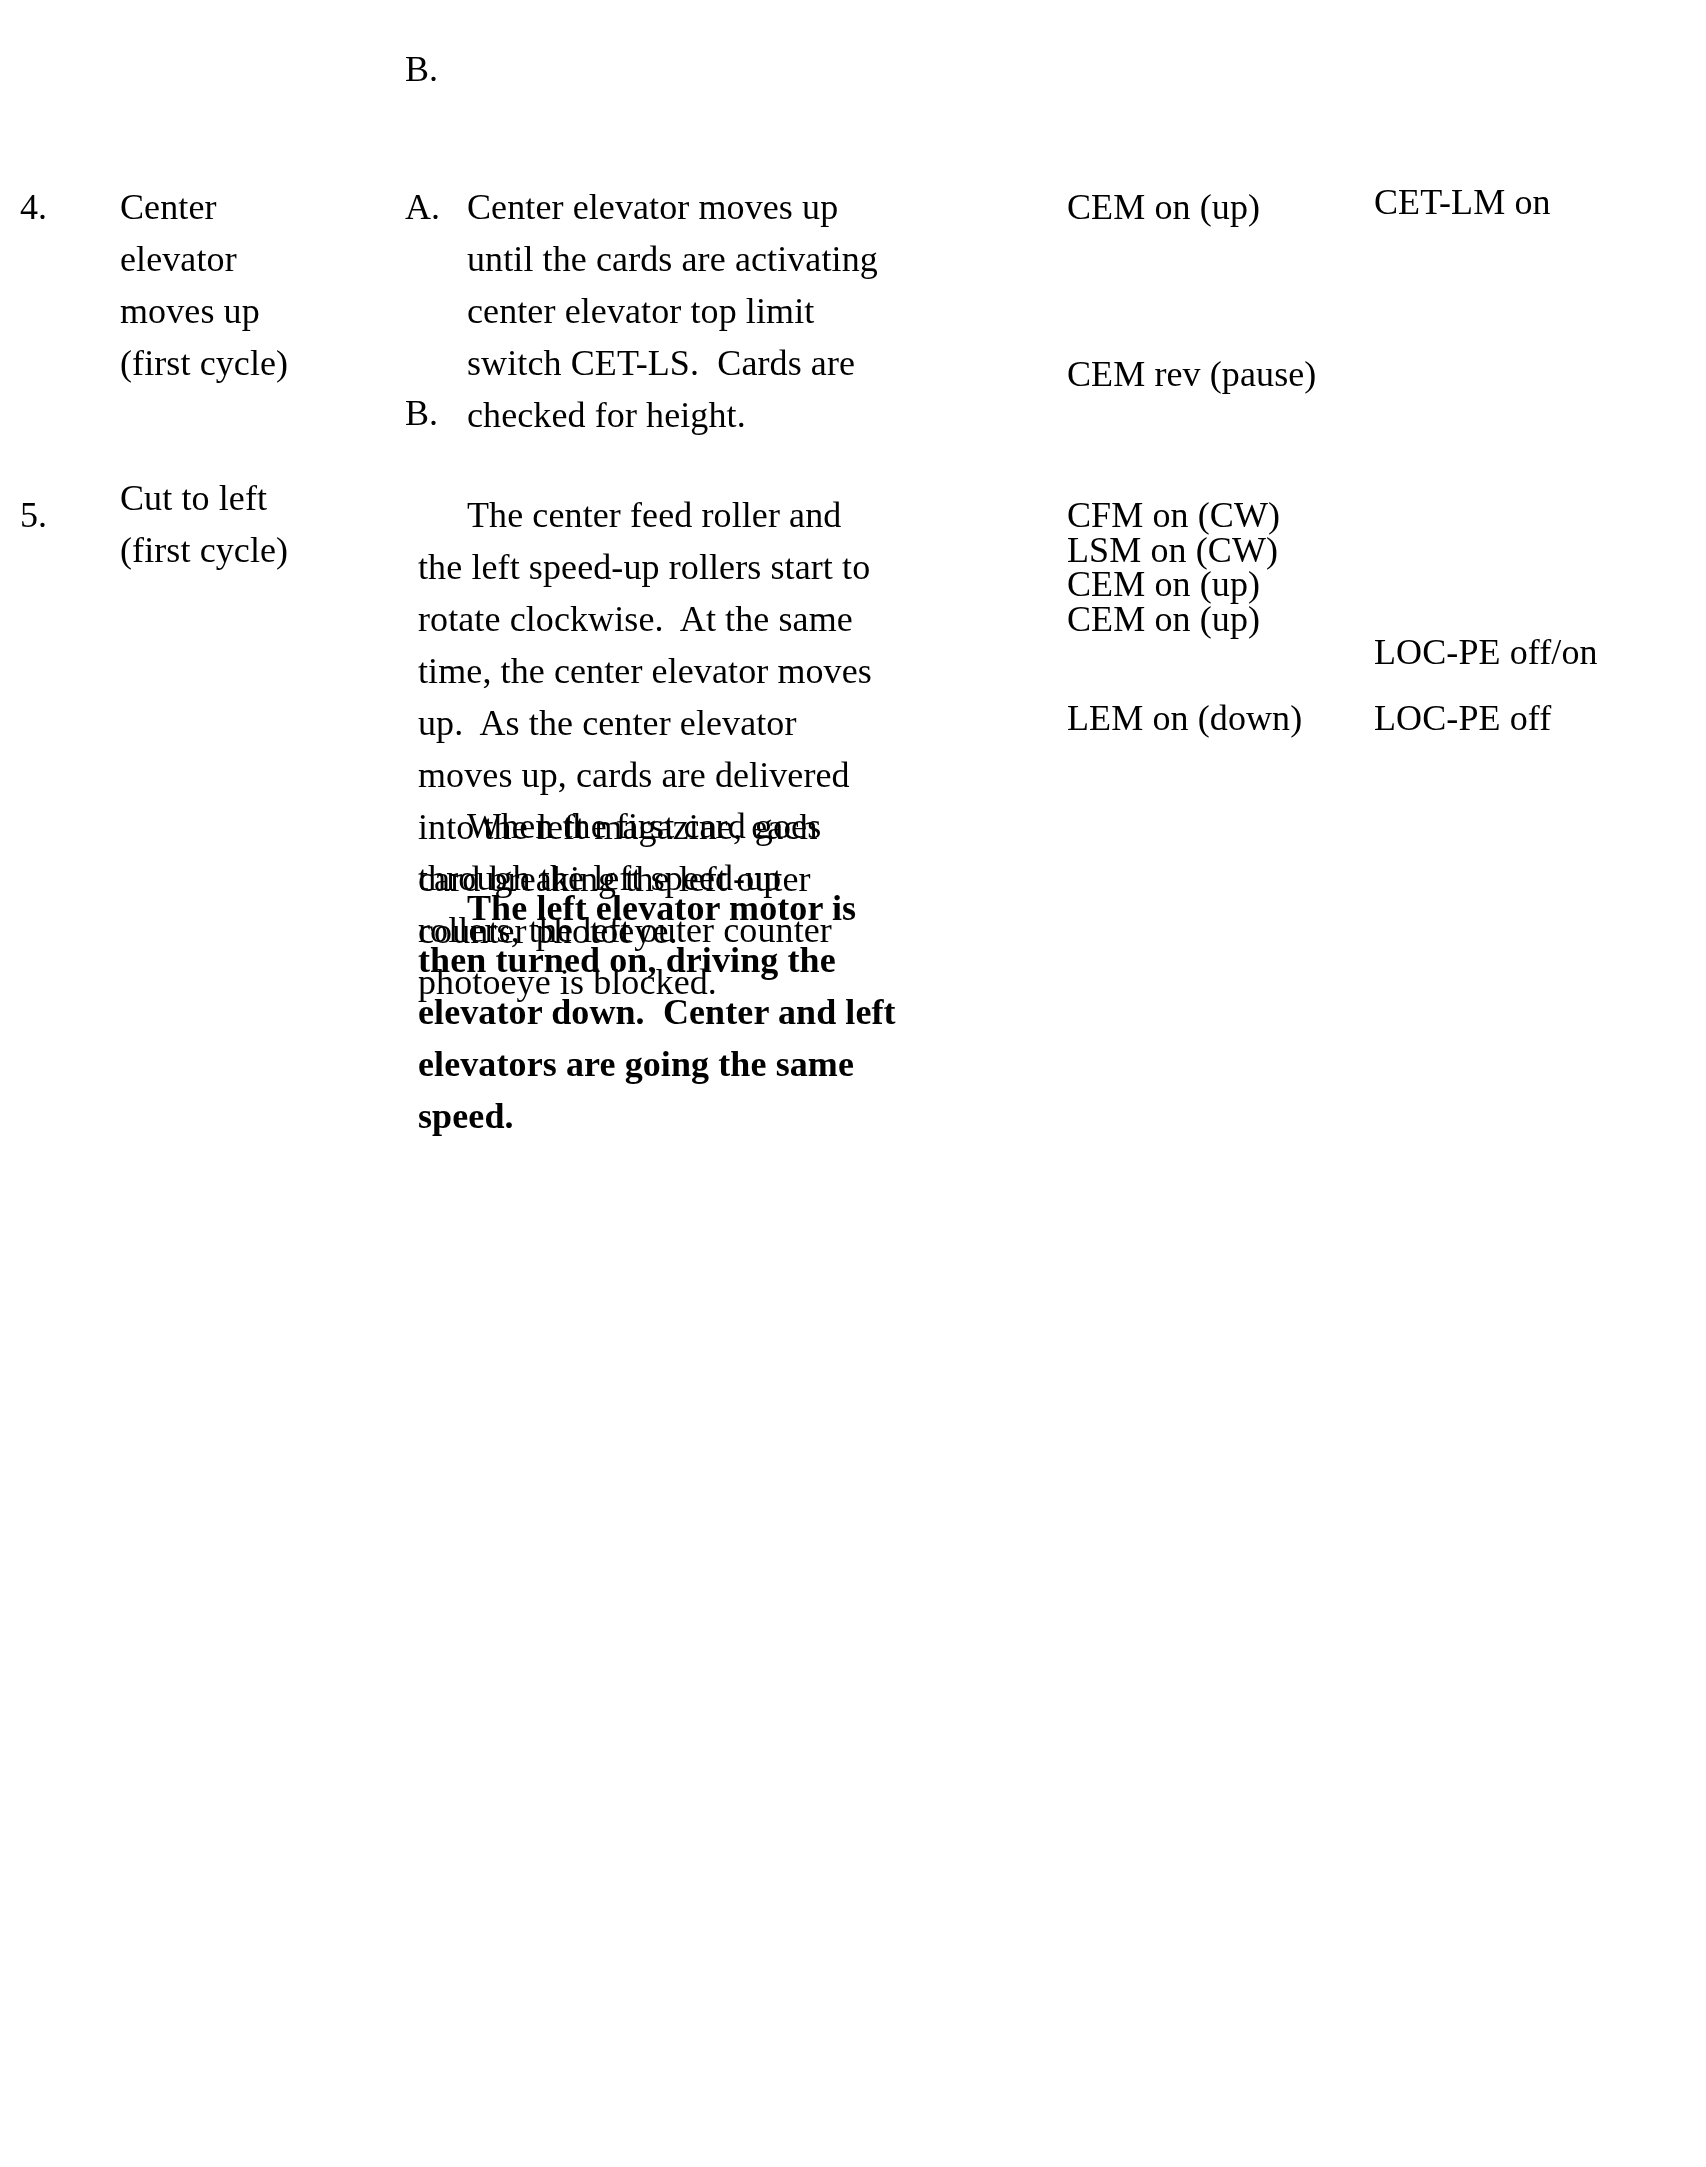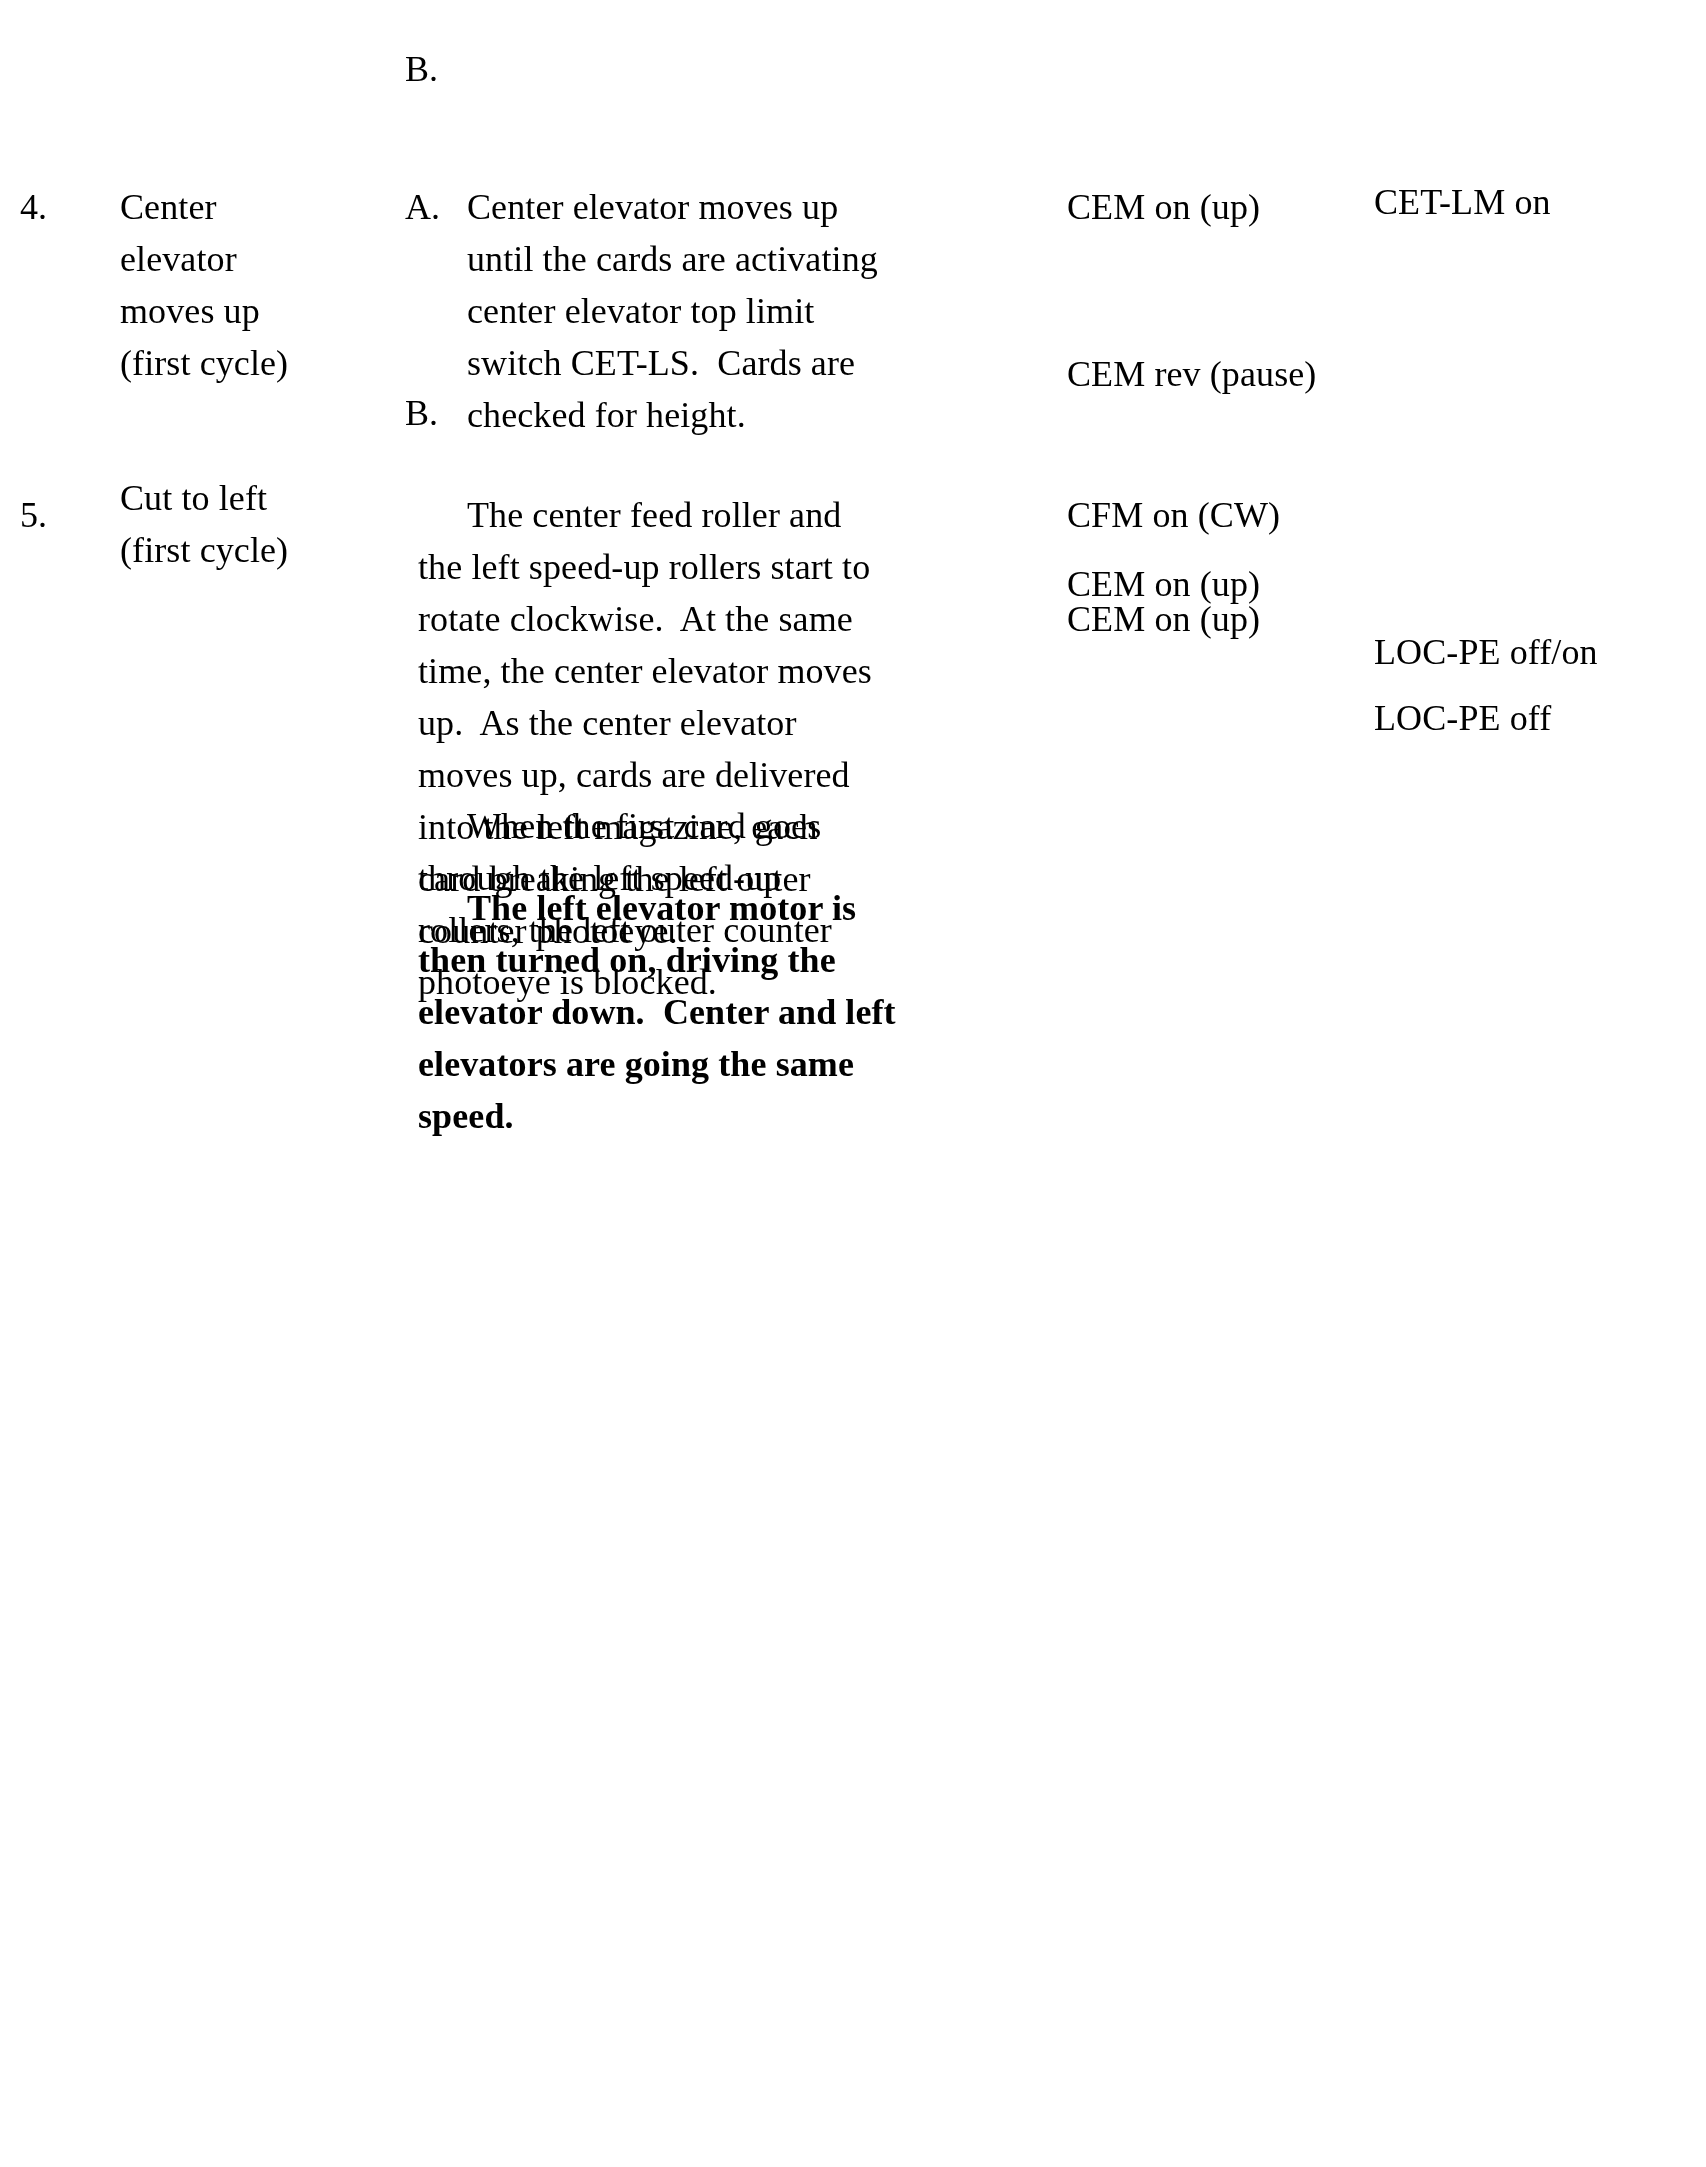--- a/index.html
+++ b/index.html
@@ -87,20 +87,22 @@
 through the left speed-up
 rollers, the left outer counter
 photoeye is blocked.</div>
   <div class="blk body c-body-i" style="top:882px; text-indent:49px;font-weight:bold;">The left elevator motor is
 then turned on, driving the
 elevator down.  Center and left
 elevators are going the same
 speed.</div>
 
   <div class="blk sig c-sig" style="top:489px;">CFM on (CW)</div>
+  <div class="blk sig c-sig" style="top:524px;">LSM on (CW)</div>
   <div class="blk sig c-sig" style="top:558px;">CEM on (up)</div>
   <div class="blk sig c-sig" style="top:593px;">CEM on (up)</div>
+  <div class="blk sig c-sig" style="top:692px;">LEM on (down)</div>
 
   <div class="blk state c-state" style="top:626px;">LOC-PE off/on</div>
   <div class="blk state c-state" style="top:692px;">LOC-PE off</div>
 
 </div>
 
 
 </body></html>

